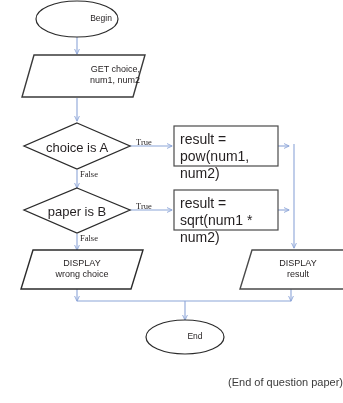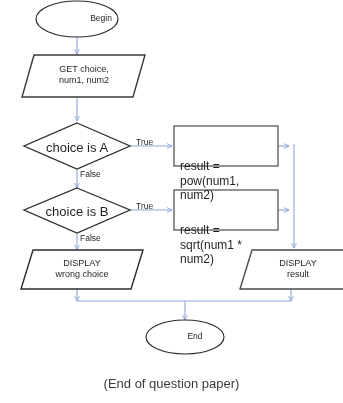--- a/index.html
+++ b/index.html
@@ -26,29 +26,29 @@
     position: absolute;
     text-align: center;
     line-height: 1.22;
     white-space: pre-line;
     pointer-events: none;
     color: #231f20;
   }
   .lbl-term     { font-size: 8.5px; }
   .lbl-io       { font-size: 9px; }
   .lbl-decision { font-size: 13px; }
-  .lbl-proc     { font-size: 12px; text-align: left; margin-top: 28px; }
-  .edge-label   { position: absolute; font-size: 8.5px; color: #231f20; }
+  .lbl-proc     { font-size: 14px; text-align: left; }
+  .edge-label   { position: absolute; font-size: 8.5px; color: #231f20; font-family: Liberation Serif, serif; }
   .caption {
     position: absolute;
     left: 0;
     top: 376px;
     width: 343px;
-    text-align: center;
-    font-size: 13px;
+    text-align: right;
+    font-size: 11px;
     color: #3b3b3b;
   }
 </style>
 </head>
 <body>
 
 <svg id="flow-canvas" viewBox="0 0 343 403" xmlns="http://www.w3.org/2000/svg">
   <defs>
     <marker id="arw" markerWidth="7" markerHeight="7" refX="5.4" refY="2.6" orient="auto" markerUnits="userSpaceOnUse">
       <path d="M0,0 L5.6,2.6 L0,5.2" fill="none" stroke="#8ca5d8" stroke-width="0.9"></path>
@@ -88,29 +88,29 @@
 
   <polygon points="33,250 143,250 131,289 21,289" fill="#ffffff" stroke="#2b2b2b" stroke-width="1.4"></polygon>
 
   <polygon points="252,250 357,250 345,289 240,289" fill="#ffffff" stroke="#4a4a4a" stroke-width="1.4"></polygon>
 
   <ellipse cx="185" cy="337" rx="39" ry="17" fill="#ffffff" stroke="#2b2b2b" stroke-width="1.2"></ellipse>
 </svg>
 
 <div class="node-label lbl-term" style="left:37px; top:13px; width:80px;margin-left:24px;">Begin</div>
 
-<div class="node-label lbl-io" style="left:28px; top:64px; width:112px;">GET choice,
+<div class="node-label lbl-io" style="left:28px; top:64px; width:112px;text-align:right;">GET choice,
 num1, num2</div>
 
 <div class="node-label lbl-decision" style="left:37px; top:140px; width:80px;">choice is A</div>
 
 <div class="node-label lbl-proc" style="left:180px; top:131px; width:96px;">result =
 pow(num1, num2)</div>
 
-<div class="node-label lbl-decision" style="left:37px; top:204px; width:80px;">choice is B</div>
+<div class="node-label lbl-decision" style="left:37px; top:204px; width:80px;">paper is B</div>
 
 <div class="node-label lbl-proc" style="left:180px; top:195px; width:96px;">result =
 sqrt(num1 * num2)</div>
 
 <div class="node-label lbl-io" style="left:26px; top:258px; width:112px;">DISPLAY
 wrong choice</div>
 
 <div class="node-label lbl-io" style="left:244px; top:258px; width:108px;">DISPLAY
 result</div>
 

